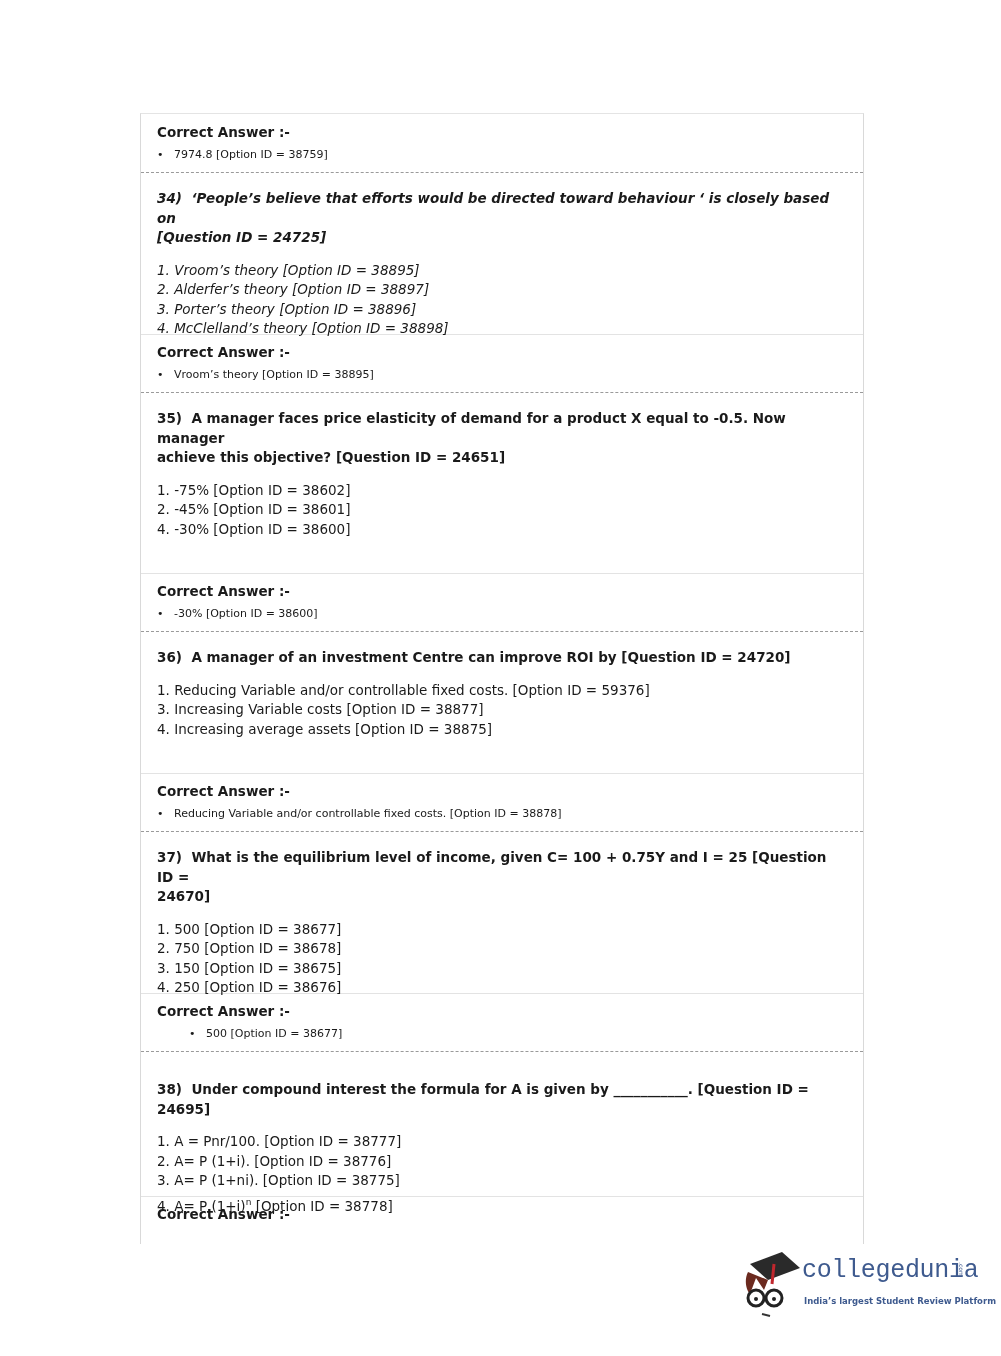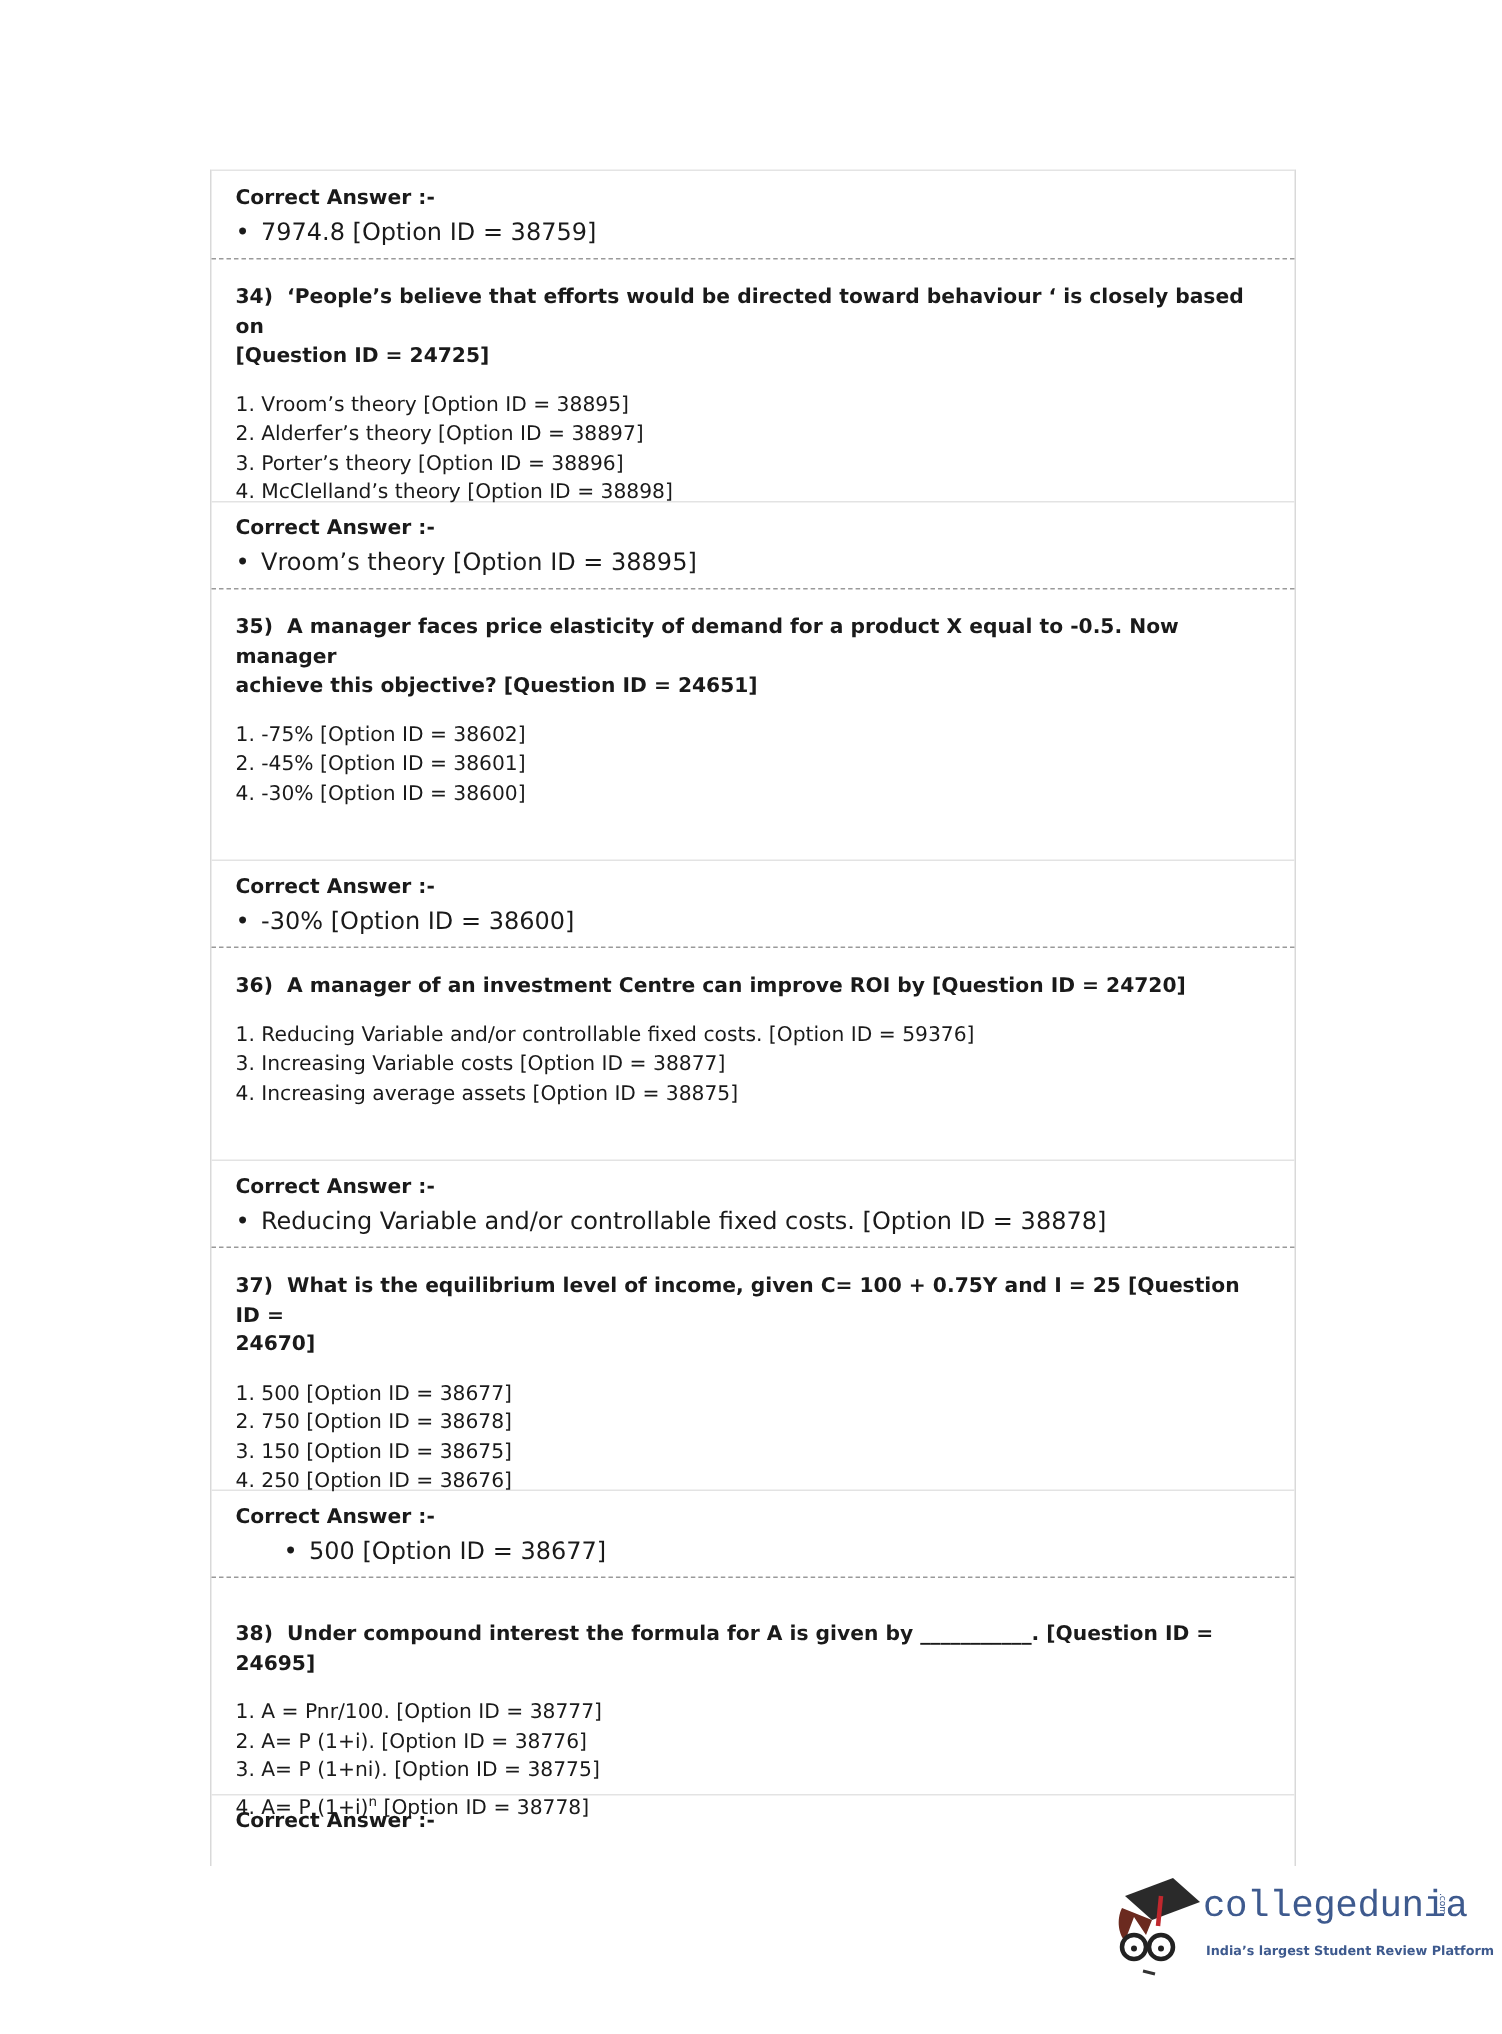--- a/index.html
+++ b/index.html
@@ -6,40 +6,40 @@
   body { width: 1001px; height: 1356px; position: relative; overflow: hidden;
          font-family: "DejaVu Sans", sans-serif; color: #1a1a1a; }
   .sheet { position: absolute; left: 140px; top: 113px; width: 722px; height: 1130px;
            border-left: 1px solid #d9d9d9; border-right: 1px solid #d9d9d9; border-top: 1px solid #e4e4e4; }
   .block { padding: 0 16px; box-sizing: border-box; }
   .answer-block { border-top: 1px solid #e3e3e3; }
   .q-divider { border-top: 1px dashed #9a9a9a; }
   .label { font-weight: bold; font-size: 13.5px; line-height: 19px; }
   .qtext { font-weight: bold; font-size: 13.5px; line-height: 19.5px; }
   .opt { font-size: 13.5px; line-height: 19.5px; }
-  .ans { font-size: 16px; line-height: 19.5px; }
+  .ans { font-size: 11px; line-height: 19.5px; }
   .ans .bullet { display: inline-block; width: 17px; }
   sup { font-size: 9px; }
   .logo { position: absolute; left: 742px; top: 1250px; width: 230px; height: 70px; }
   .logo-text { position: absolute; left: 60px; top: 6px; font-family: Liberation Mono, monospace;
                font-size: 25px; color: #3e5a8e; letter-spacing: -0.3px; }
   .logo-tag { position: absolute; left: 62px; top: 46px; font-size: 8.5px; color: #3e5a8e; font-weight: bold; white-space: nowrap; }
   .logo-com { position: absolute; left: 216px; top: 12px; font-size: 6px; color: #3e5a8e; writing-mode: vertical-rl; }
 </style>
 </head>
 <body>
 
 <div class="sheet">
 
   <div class="block" style="height:58px; padding-top:9px;">
     <div class="label">Correct Answer :-</div>
     <div class="ans" style="margin-top:3px;"><span class="bullet">•</span><span>7974.8 [Option ID = 38759]</span></div>
   </div>
 
-  <div class="block q-divider" style="height:162px; padding-top:16px;">
+  <div class="block q-divider" style="height:162px; padding-top:16px;font-style:italic;">
     <div class="qtext"><span>34)</span>&nbsp; <span>‘People’s believe that efforts would be directed toward behaviour ‘ is closely based on</span></div>
     <div class="qtext">[Question ID = 24725]</div>
     <div style="margin-top:13px;">
       <div class="opt">1. Vroom’s theory [Option ID = 38895]</div>
       <div class="opt">2. Alderfer’s theory [Option ID = 38897]</div>
       <div class="opt">3. Porter’s theory [Option ID = 38896]</div>
       <div class="opt">4. McClelland’s theory [Option ID = 38898]</div>
     </div>
   </div>
   <div class="block answer-block" style="height:58px; padding-top:8px;">

